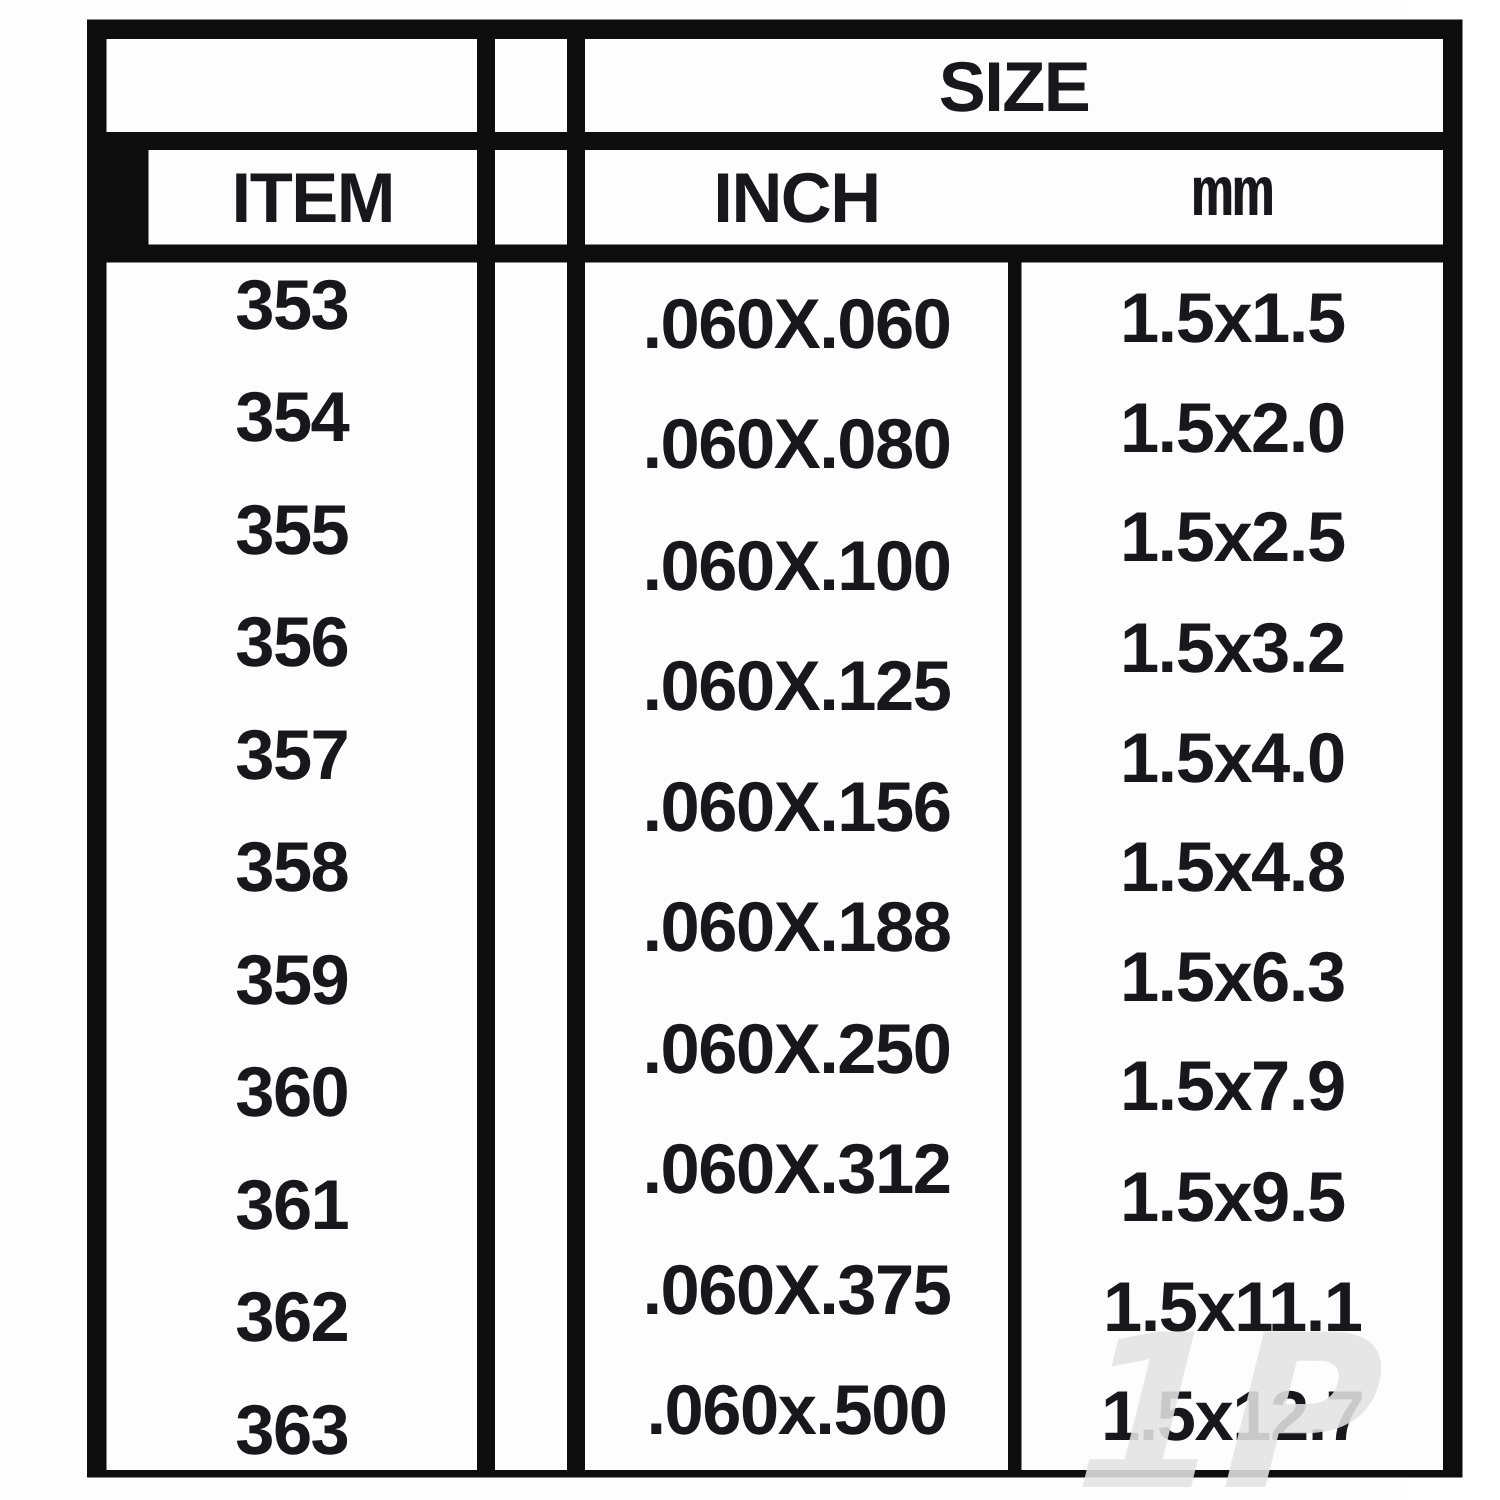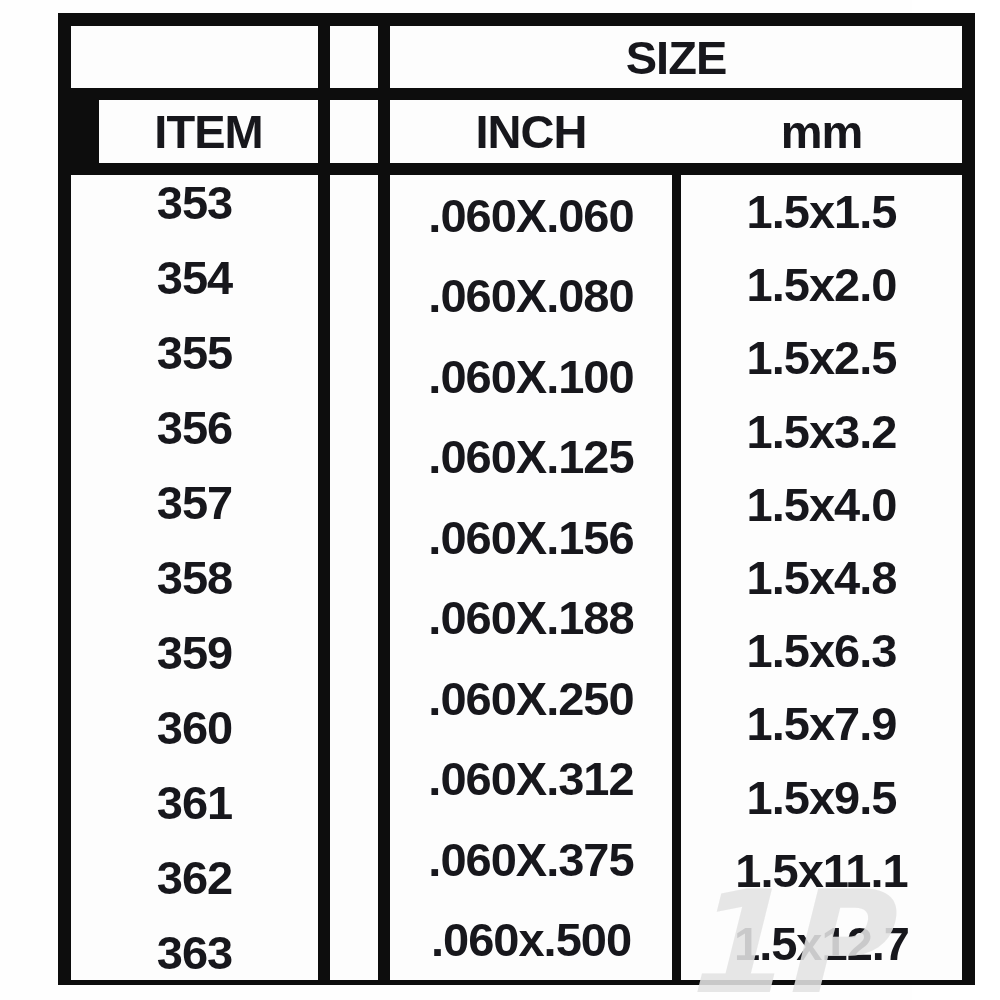--- a/index.html
+++ b/index.html
@@ -9,20 +9,21 @@
     height: 1000px;
     background: #ffffff;
     font-family: "Liberation Sans", sans-serif;
     overflow: hidden;
   }
   .stage {
     position: relative;
     width: 912px;
     height: 1000px;
     background: #fefefe;
+    padding-left: 24px;
   }
   .table-wrap {
     position: absolute;
     left: 58px;
     top: 13px;
     width: 917px;
     height: 972px;
     box-sizing: border-box;
     background: #0d0d0d;
     padding: 13px;
@@ -44,21 +45,21 @@
     justify-content: center;
   }
   .r1-corner   { grid-row: 1; grid-column: 1; }
   .r1-spacer   { grid-row: 1; grid-column: 3; }
   .r1-size     { grid-row: 1; grid-column: 5 / 8; }
   .r2-item     { grid-row: 3; grid-column: 1; margin-left: 28px; }
   .r2-spacer   { grid-row: 3; grid-column: 3; }
   .r2-units    { grid-row: 3; grid-column: 5 / 8; display: flex; }
   .r2-units .unit-inch { width: 282px; }
   .r2-units .unit-gap  { width: 9px; }
-  .r2-units .unit-mm   { width: 281px; }
+  .r2-units .unit-mm   { width: 281px; font-family: Liberation Mono, monospace; }
   .d-item      { grid-row: 5; grid-column: 1; gap: 20px; }
   .d-spacer    { grid-row: 5; grid-column: 3; }
   .d-inch      { grid-row: 5; grid-column: 5; }
   .d-mm        { grid-row: 5; grid-column: 7; }
   .data-col {
     display: flex;
     flex-direction: column;
   }
   .cell-text {
     flex: 1;

